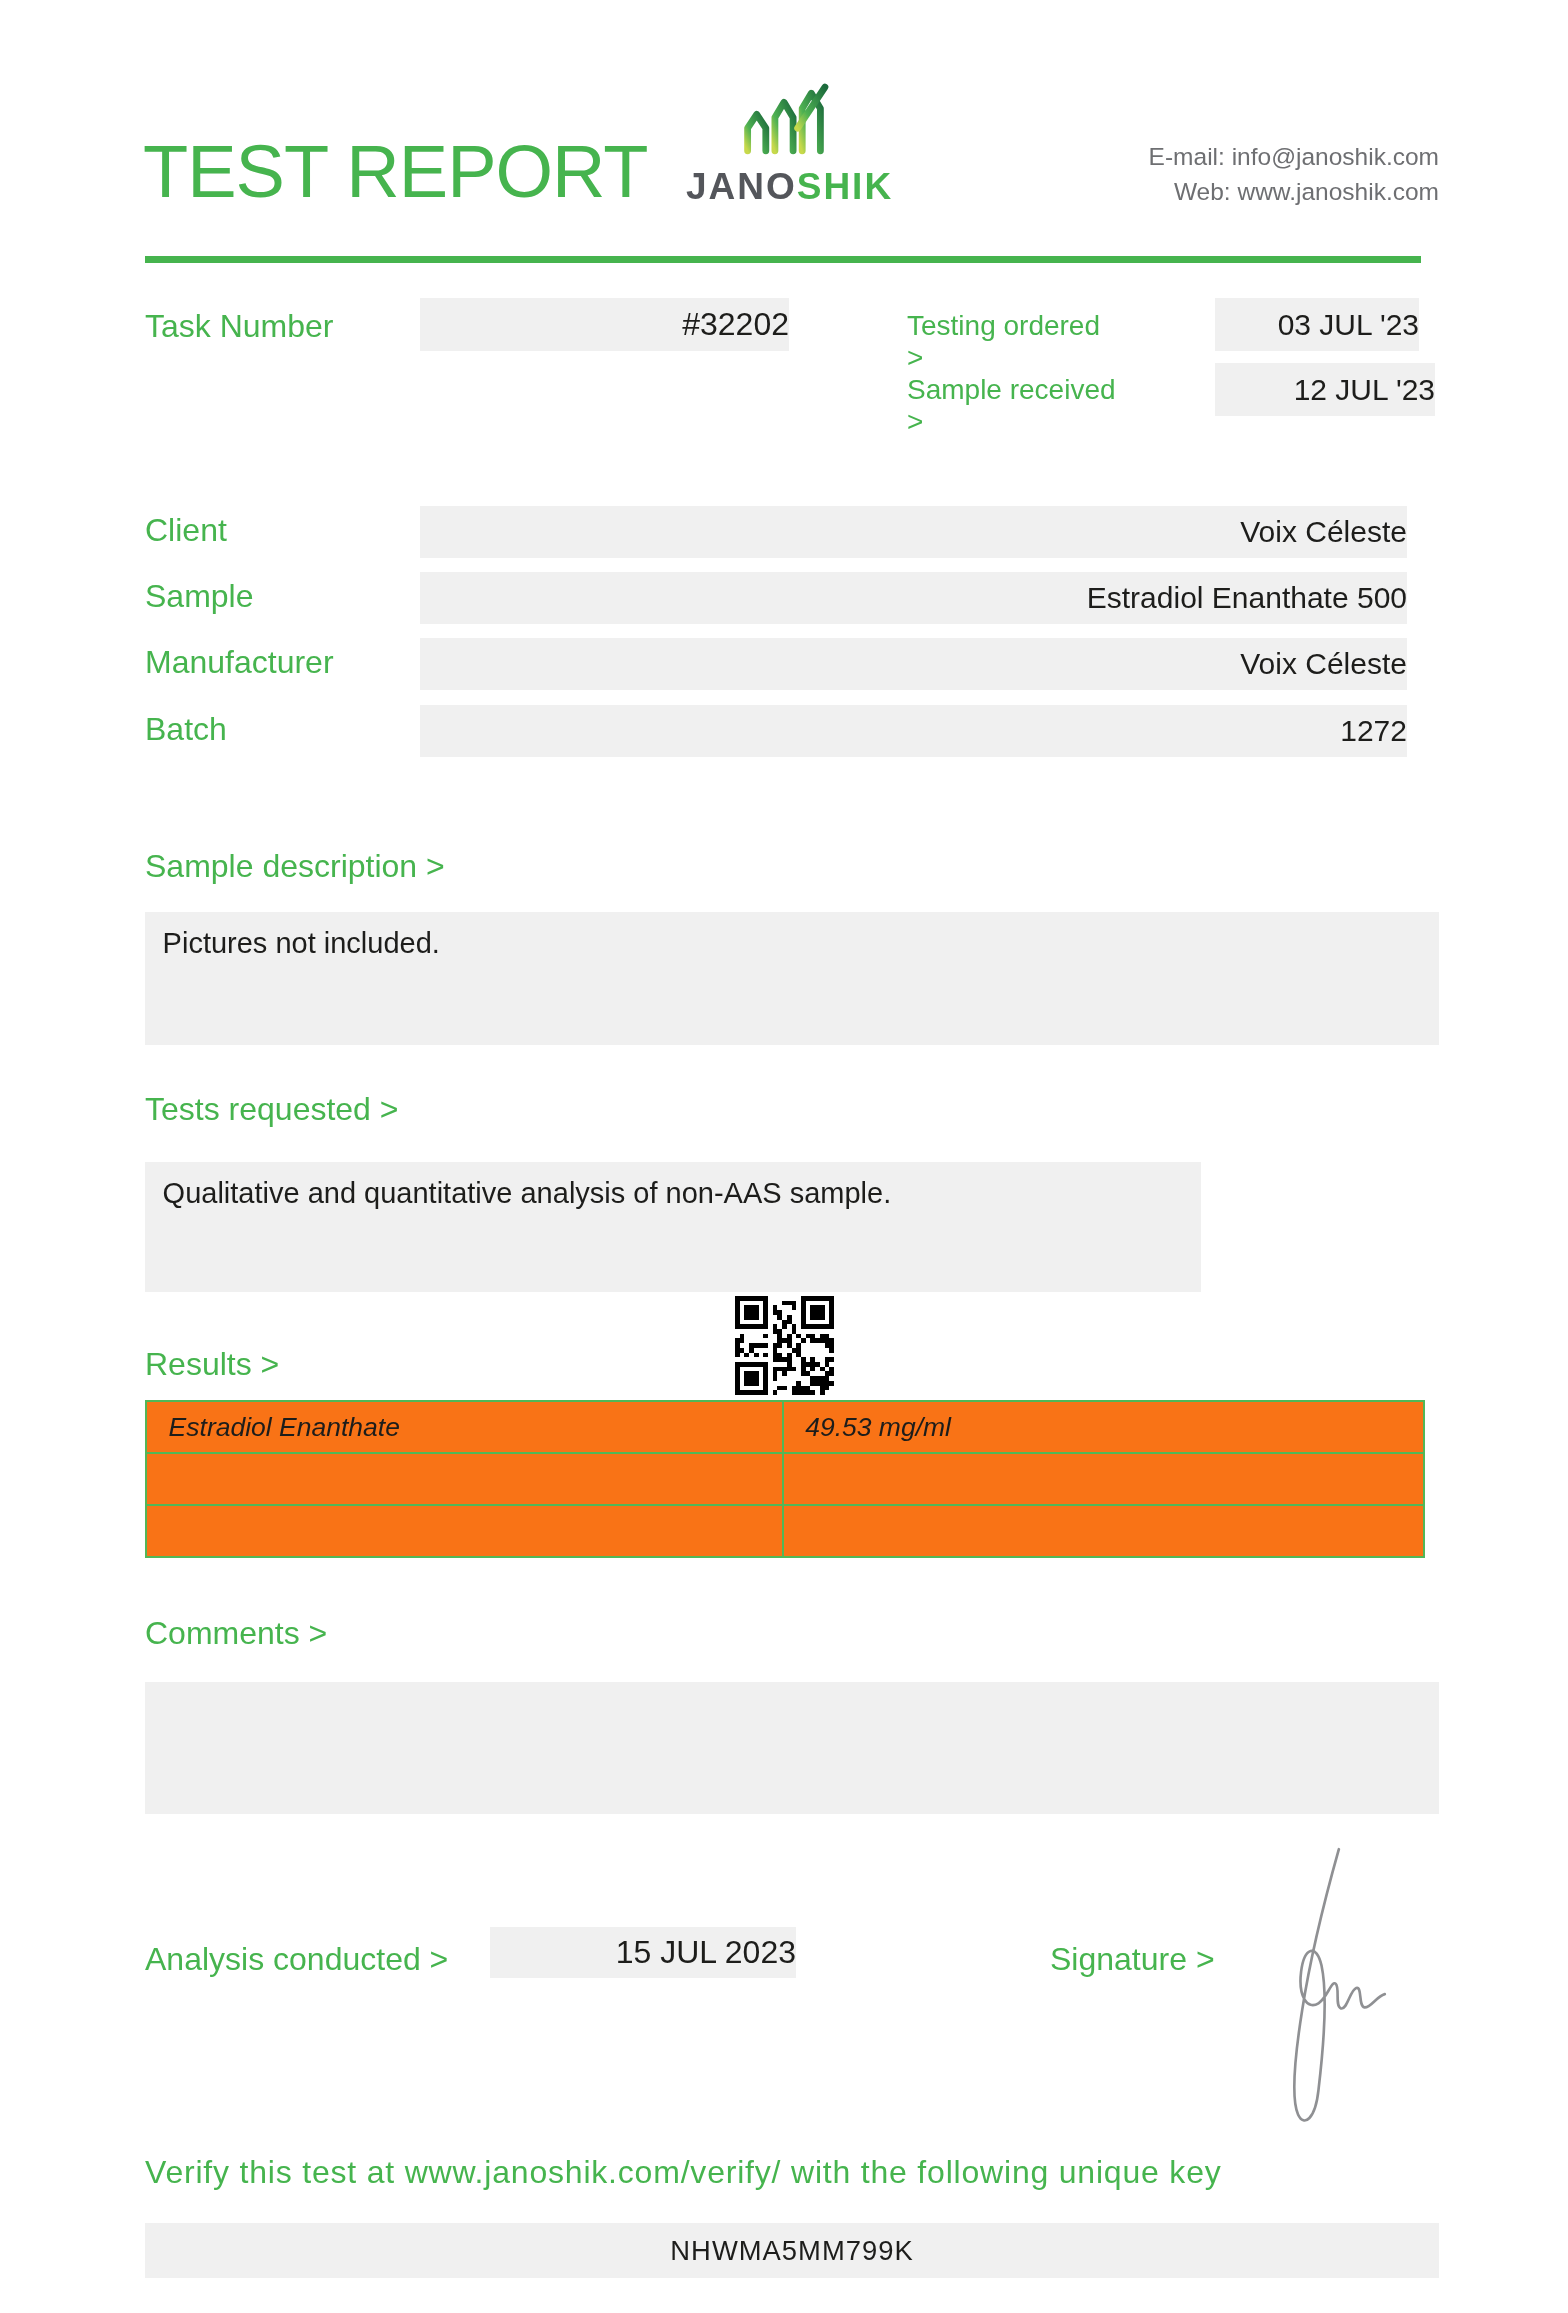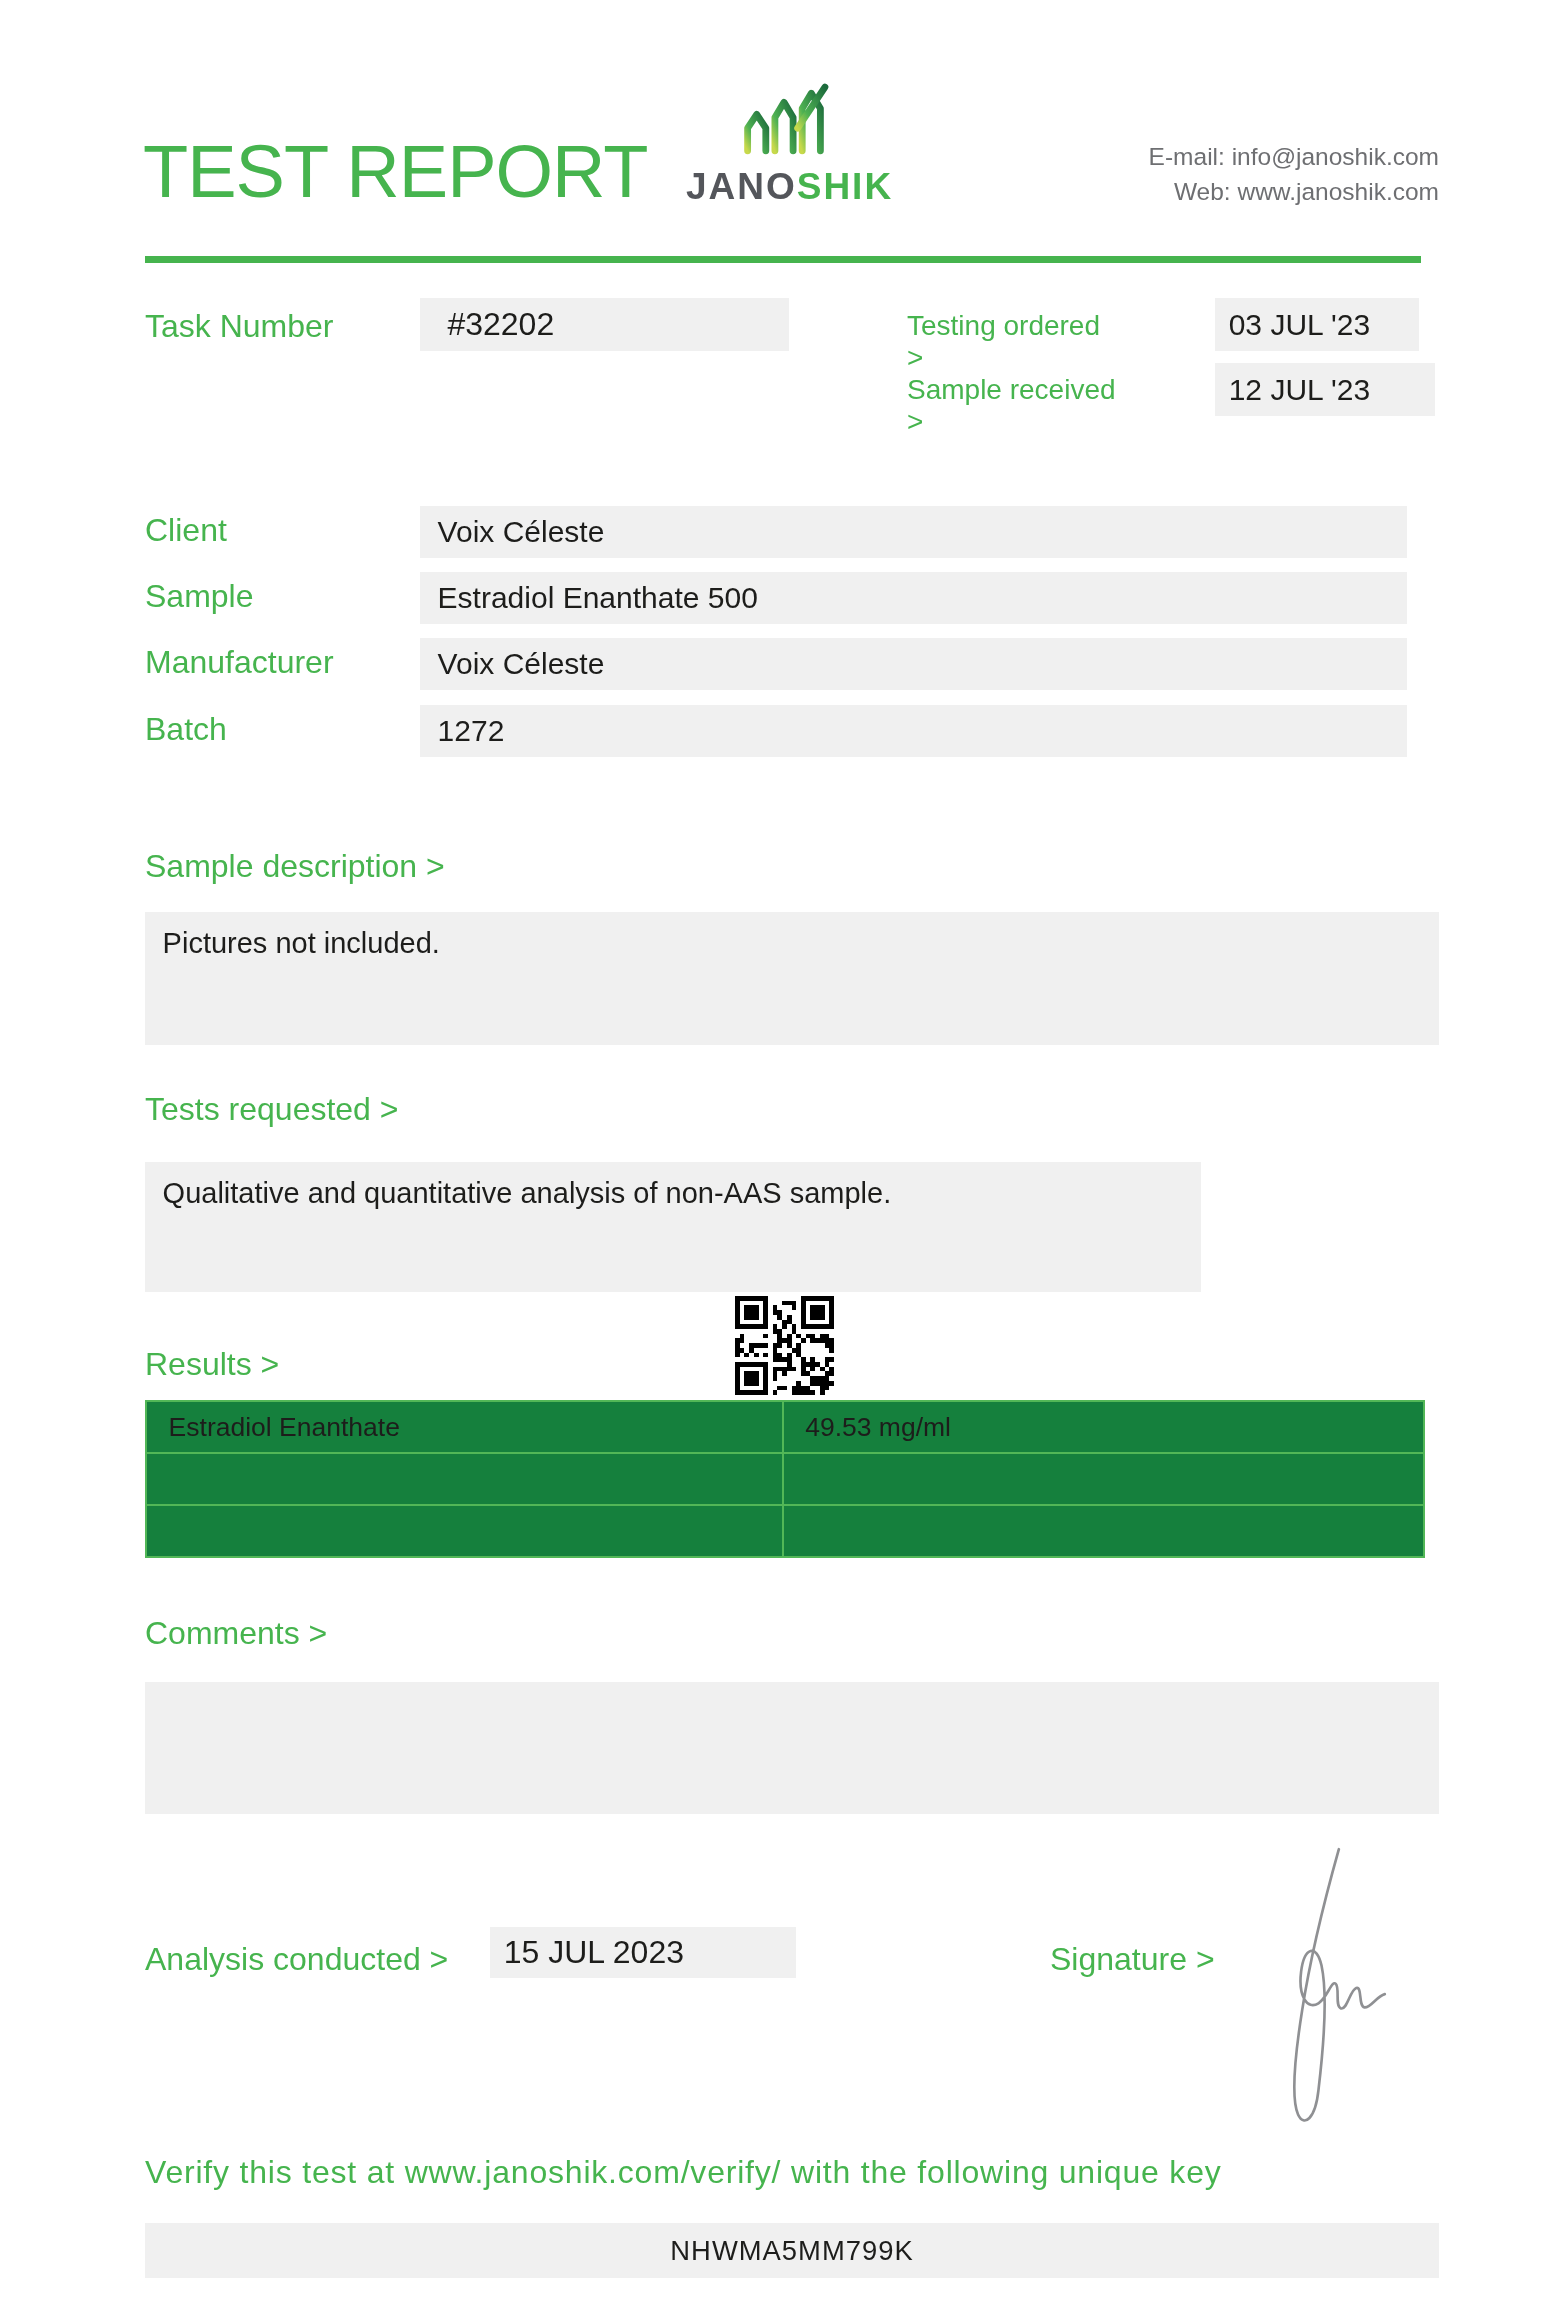--- a/index.html
+++ b/index.html
@@ -16,21 +16,21 @@
     font-family:"Liberation Sans","DejaVu Sans",sans-serif;color:var(--black);
   }
   .abs{position:absolute;}
   .title{left:143px;top:135px;font-size:74px;letter-spacing:-1px;line-height:1;color:var(--green);}
   .logo-icon{left:737px;top:73px;width:94px;height:92px;}
   .logo-word{left:667px;top:167px;width:245px;text-align:center;font-size:37px;font-weight:bold;letter-spacing:2px;color:var(--logogray);line-height:1.1;}
   .logo-word .g{color:var(--green);}
   .contact{left:961px;top:139px;width:478px;text-align:right;font-size:24.5px;color:var(--gray);line-height:35px;}
   .rule{left:145px;top:256px;width:1276px;height:6.9px;background:var(--green);}
   .lbl{font-size:32px;color:var(--green);white-space:nowrap;}
-  .valbox{background:var(--boxbg);font-size:30px;color:var(--black);white-space:nowrap;}
+  .valbox{background:var(--boxbg);font-size:30px;color:var(--black);white-space:nowrap;text-align:right;}
   .task-label{left:145px;top:308px;}
   .task-box{left:420px;top:298px;width:369px;height:53px;line-height:53px;padding-left:27.4px;box-sizing:border-box;font-size:32px;}
   .row-flex{display:flex;justify-content:space-between;font-size:28px;color:var(--green);flex-direction:column;}
   .ordered-row{left:907px;top:310px;width:294px;}
   .received-row{left:907px;top:374px;width:294px;}
   .ordered-box{left:1215px;top:298px;width:204px;height:53px;line-height:53px;padding-left:13.7px;box-sizing:border-box;}
   .received-box{left:1215px;top:363px;width:220px;height:53px;line-height:53px;padding-left:13.7px;box-sizing:border-box;}
   .det-label{left:145px;}
   .det-box{left:420px;width:987px;height:52px;line-height:52px;padding-left:17.6px;box-sizing:border-box;}
   .d0l{top:512px}.d0b{top:506px}
@@ -43,21 +43,21 @@
   .h-req{top:1091px}
   .box-req{left:145px;top:1162px;width:1056px;height:130px;}
   .h-res{top:1346px}
   .h-com{top:1615px}
   .box-com{left:145px;top:1682px;width:1294px;height:132px;}
   .secbox{background:var(--boxbg);box-sizing:border-box;padding:14.7px 19.6px 0 17.6px;font-size:29px;color:var(--black);}
   .qr{left:735px;top:1296px;width:99px;height:99px;display:grid;grid-template-columns:repeat(21,1fr);grid-template-rows:repeat(21,1fr);background:#ffffff;}
   .qr div{width:100%;height:100%;}
   .qr .on{background:#000000;}
   .res-table{left:145px;top:1400px;border-collapse:collapse;table-layout:fixed;}
-  .res-table td{border:2.9px solid var(--tborder);height:50px;font-size:26.5px;color:var(--black);padding:0 0 0 21.6px;vertical-align:middle;background:#15803d;}
+  .res-table td{border:2.9px solid var(--tborder);height:50px;font-size:26.5px;color:var(--black);padding:0 0 0 21.6px;vertical-align:middle;background:#f97316;font-style:italic;}
   .res-table .c1{width:613px;}
   .res-table .c2{width:618px;}
   .analysis-label{left:145px;top:1941px;}
   .analysis-box{left:490px;top:1927px;width:306px;height:51px;line-height:51px;padding-left:13.7px;box-sizing:border-box;font-size:32px;}
   .sig-label{left:1050px;top:1941px;}
   .signature{left:1243px;top:1841px;width:155px;height:296px;}
   .verify-h{left:145px;top:2154px;width:1294px;font-size:32px;letter-spacing:0.8px;color:var(--green);white-space:nowrap;}
   .key-box{left:145px;top:2223px;width:1294px;height:55px;line-height:55px;background:var(--boxbg);text-align:center;font-size:27.4px;letter-spacing:1px;color:var(--black);}
 </style>
 </head>

